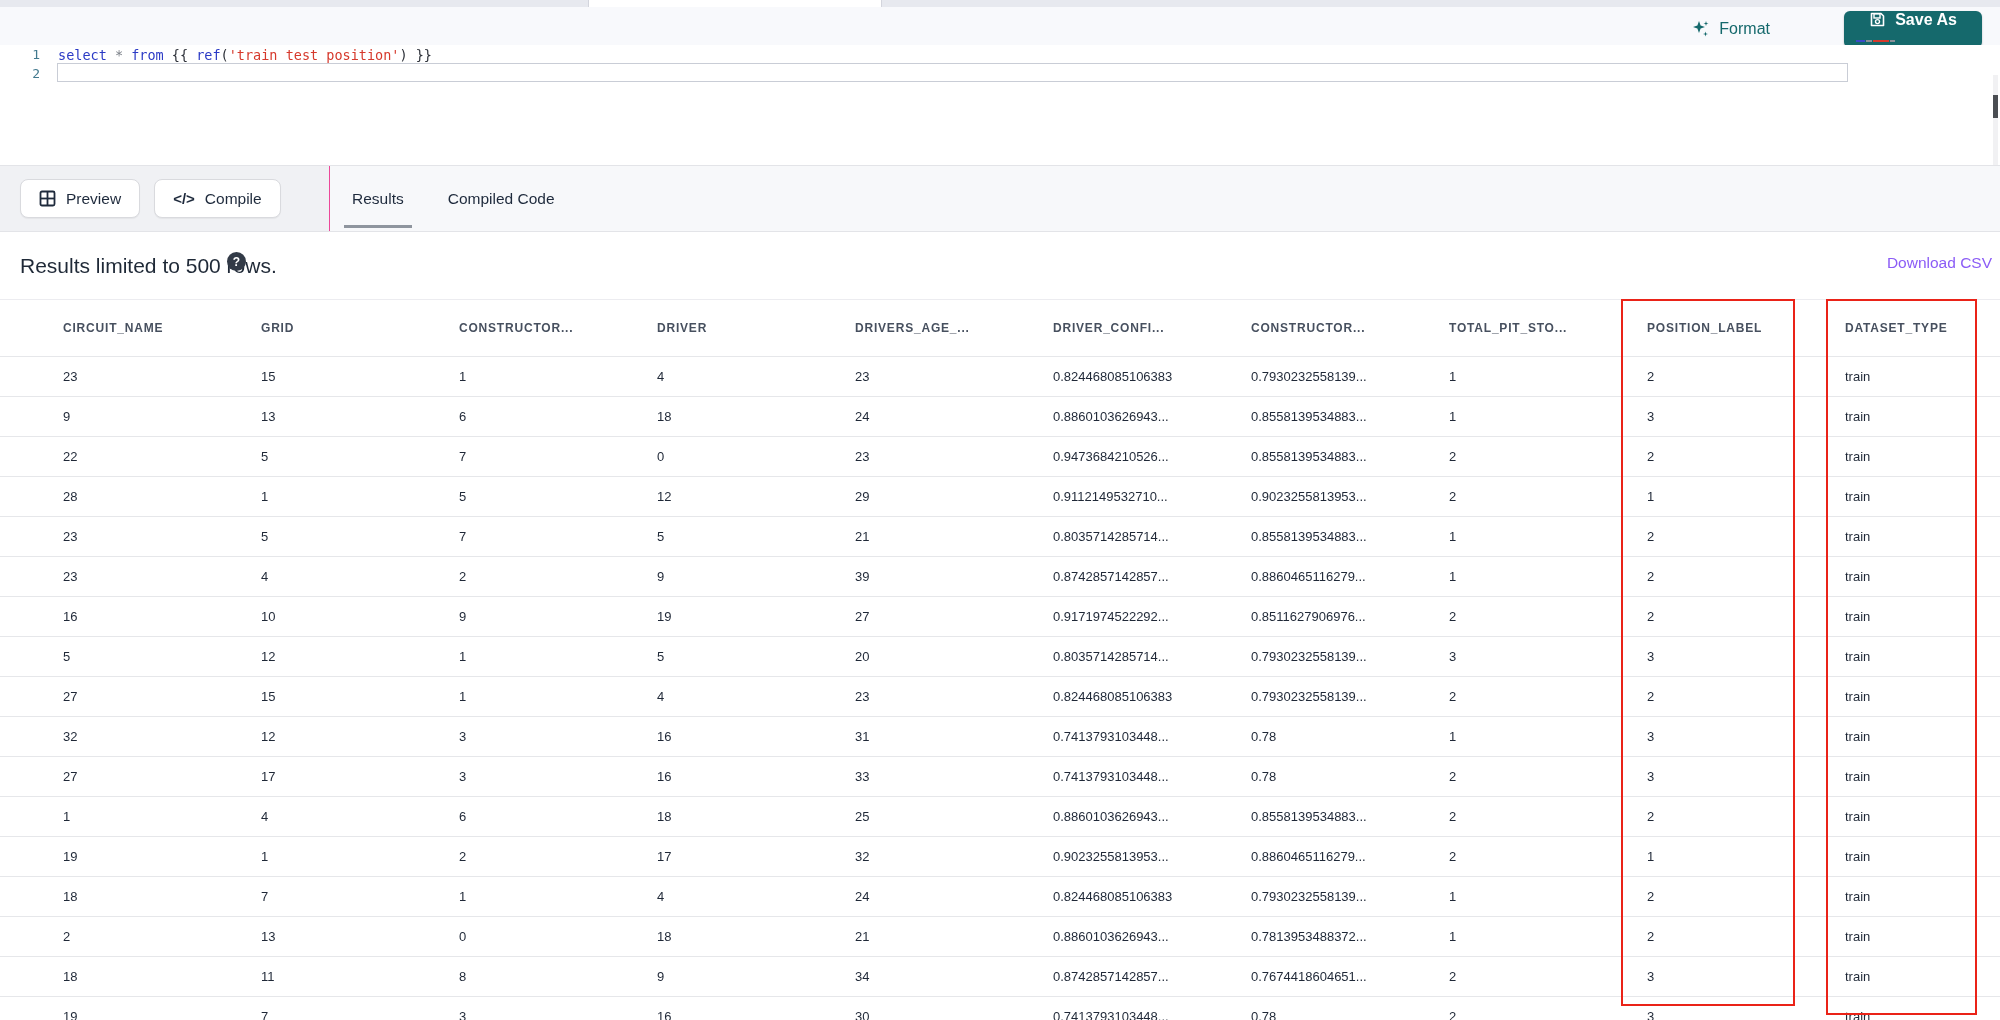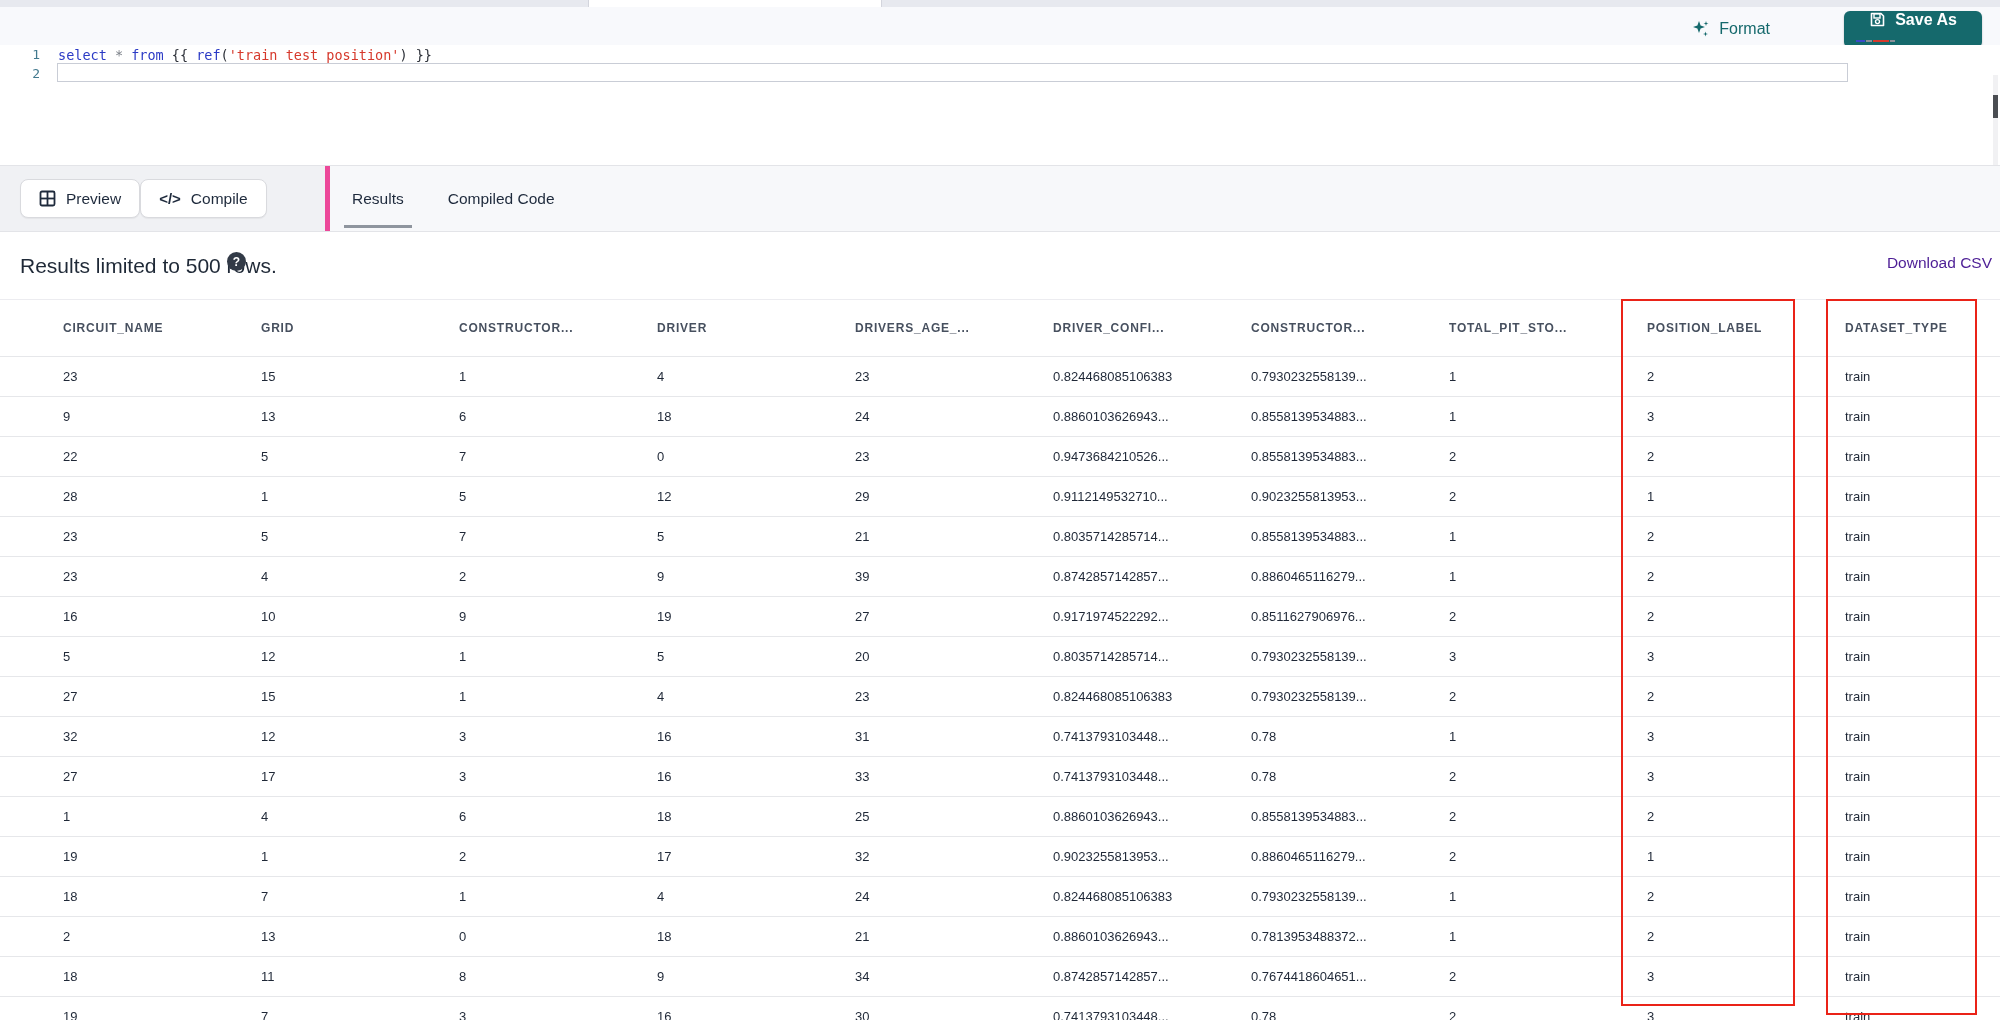--- a/index.html
+++ b/index.html
@@ -39,39 +39,39 @@
   .mm-d1 { width:6px;  background:#8a8f98; }
   .mm-r1 { width:16px; background:#d6392c; }
   .mm-d2 { width:5px;  background:#8a8f98; }
   .ed-scrollbar { position:absolute; left:1993px; top:30px; width:5px; height:90px; background:#f1f1f3; }
   .ed-thumb { position:absolute; left:0; top:20px; width:5px; height:23px; background:#4a4d52; }
 
   
   .toolbar { position:absolute; left:0; top:165px; width:2000px; height:67px;
              border-top:1px solid #e3e4e8; border-bottom:1px solid #e3e4e8; background:#f7f8fa; }
   .toolbar-left { position:absolute; left:0; top:0; width:330px; height:100%;
-                  background:#f0f1f4; border-right:5px solid #ec4899;
-                  display:flex; align-items:center; padding-left:20px; }
+                  background:#f0f1f4; border-right:1px solid #ec4899;
+                  display:flex; align-items:center; gap:14px; padding-left:20px; }
   .tool-btn { height:39px; background:#fff; border:1px solid #d9dade; border-radius:8px;
               display:flex; align-items:center; gap:10px; padding:0 18px; font-size:15.5px;
               color:#1e2a3c; cursor:pointer; box-shadow:0 1px 1px rgba(0,0,0,.05); }
   .tool-btn .glyph { font-weight:bold; font-size:15px; color:#1e2a3c; }
   .tabs { position:absolute; left:330px; top:0; height:100%; display:flex; align-items:center; }
   .tab { position:relative; height:100%; display:flex; align-items:center; padding:0 22px;
          font-size:15.5px; color:#1e2a3c; cursor:pointer; }
   .tab.active::after { content:""; position:absolute; left:14px; right:14px; bottom:3px; height:3px;
                        background:#8f959e; }
 
   
   .results-info { position:absolute; left:0; top:233px; width:2000px; height:66px; background:#fff; }
   .limit-text { position:absolute; left:20px; top:21px; font-size:21px; color:#1f2937; }
   .help-icon { position:absolute; left:227px; top:19px; width:19px; height:19px; border-radius:50%;
                background:#323a47; color:#fff; font-size:12px; font-weight:bold;
                display:flex; align-items:center; justify-content:center; cursor:pointer; }
-  .download-csv { position:absolute; right:8px; top:21px; font-size:15.5px; color:#4c1d95; cursor:pointer; }
+  .download-csv { position:absolute; right:8px; top:21px; font-size:15.5px; color:#8b5cf6; cursor:pointer; }
 
   
   .rtable { position:absolute; left:0; top:299px; width:2000px; height:721px; background:#fff; }
   .thead { display:grid; grid-template-columns:repeat(10,198px); padding-left:63px; height:58px;
            align-items:center; border-top:1px solid #ececf0; border-bottom:1px solid #e6e7ea; }
   .thead .hcell { font-size:12px; font-weight:bold; color:#47505f; letter-spacing:.8px; }
   .trow { display:grid; grid-template-columns:repeat(10,198px); padding-left:63px; height:40px;
           align-items:center; border-bottom:1px solid #e6e7ea; }
   .tcell { font-size:13px; color:#1f2837; }
 

